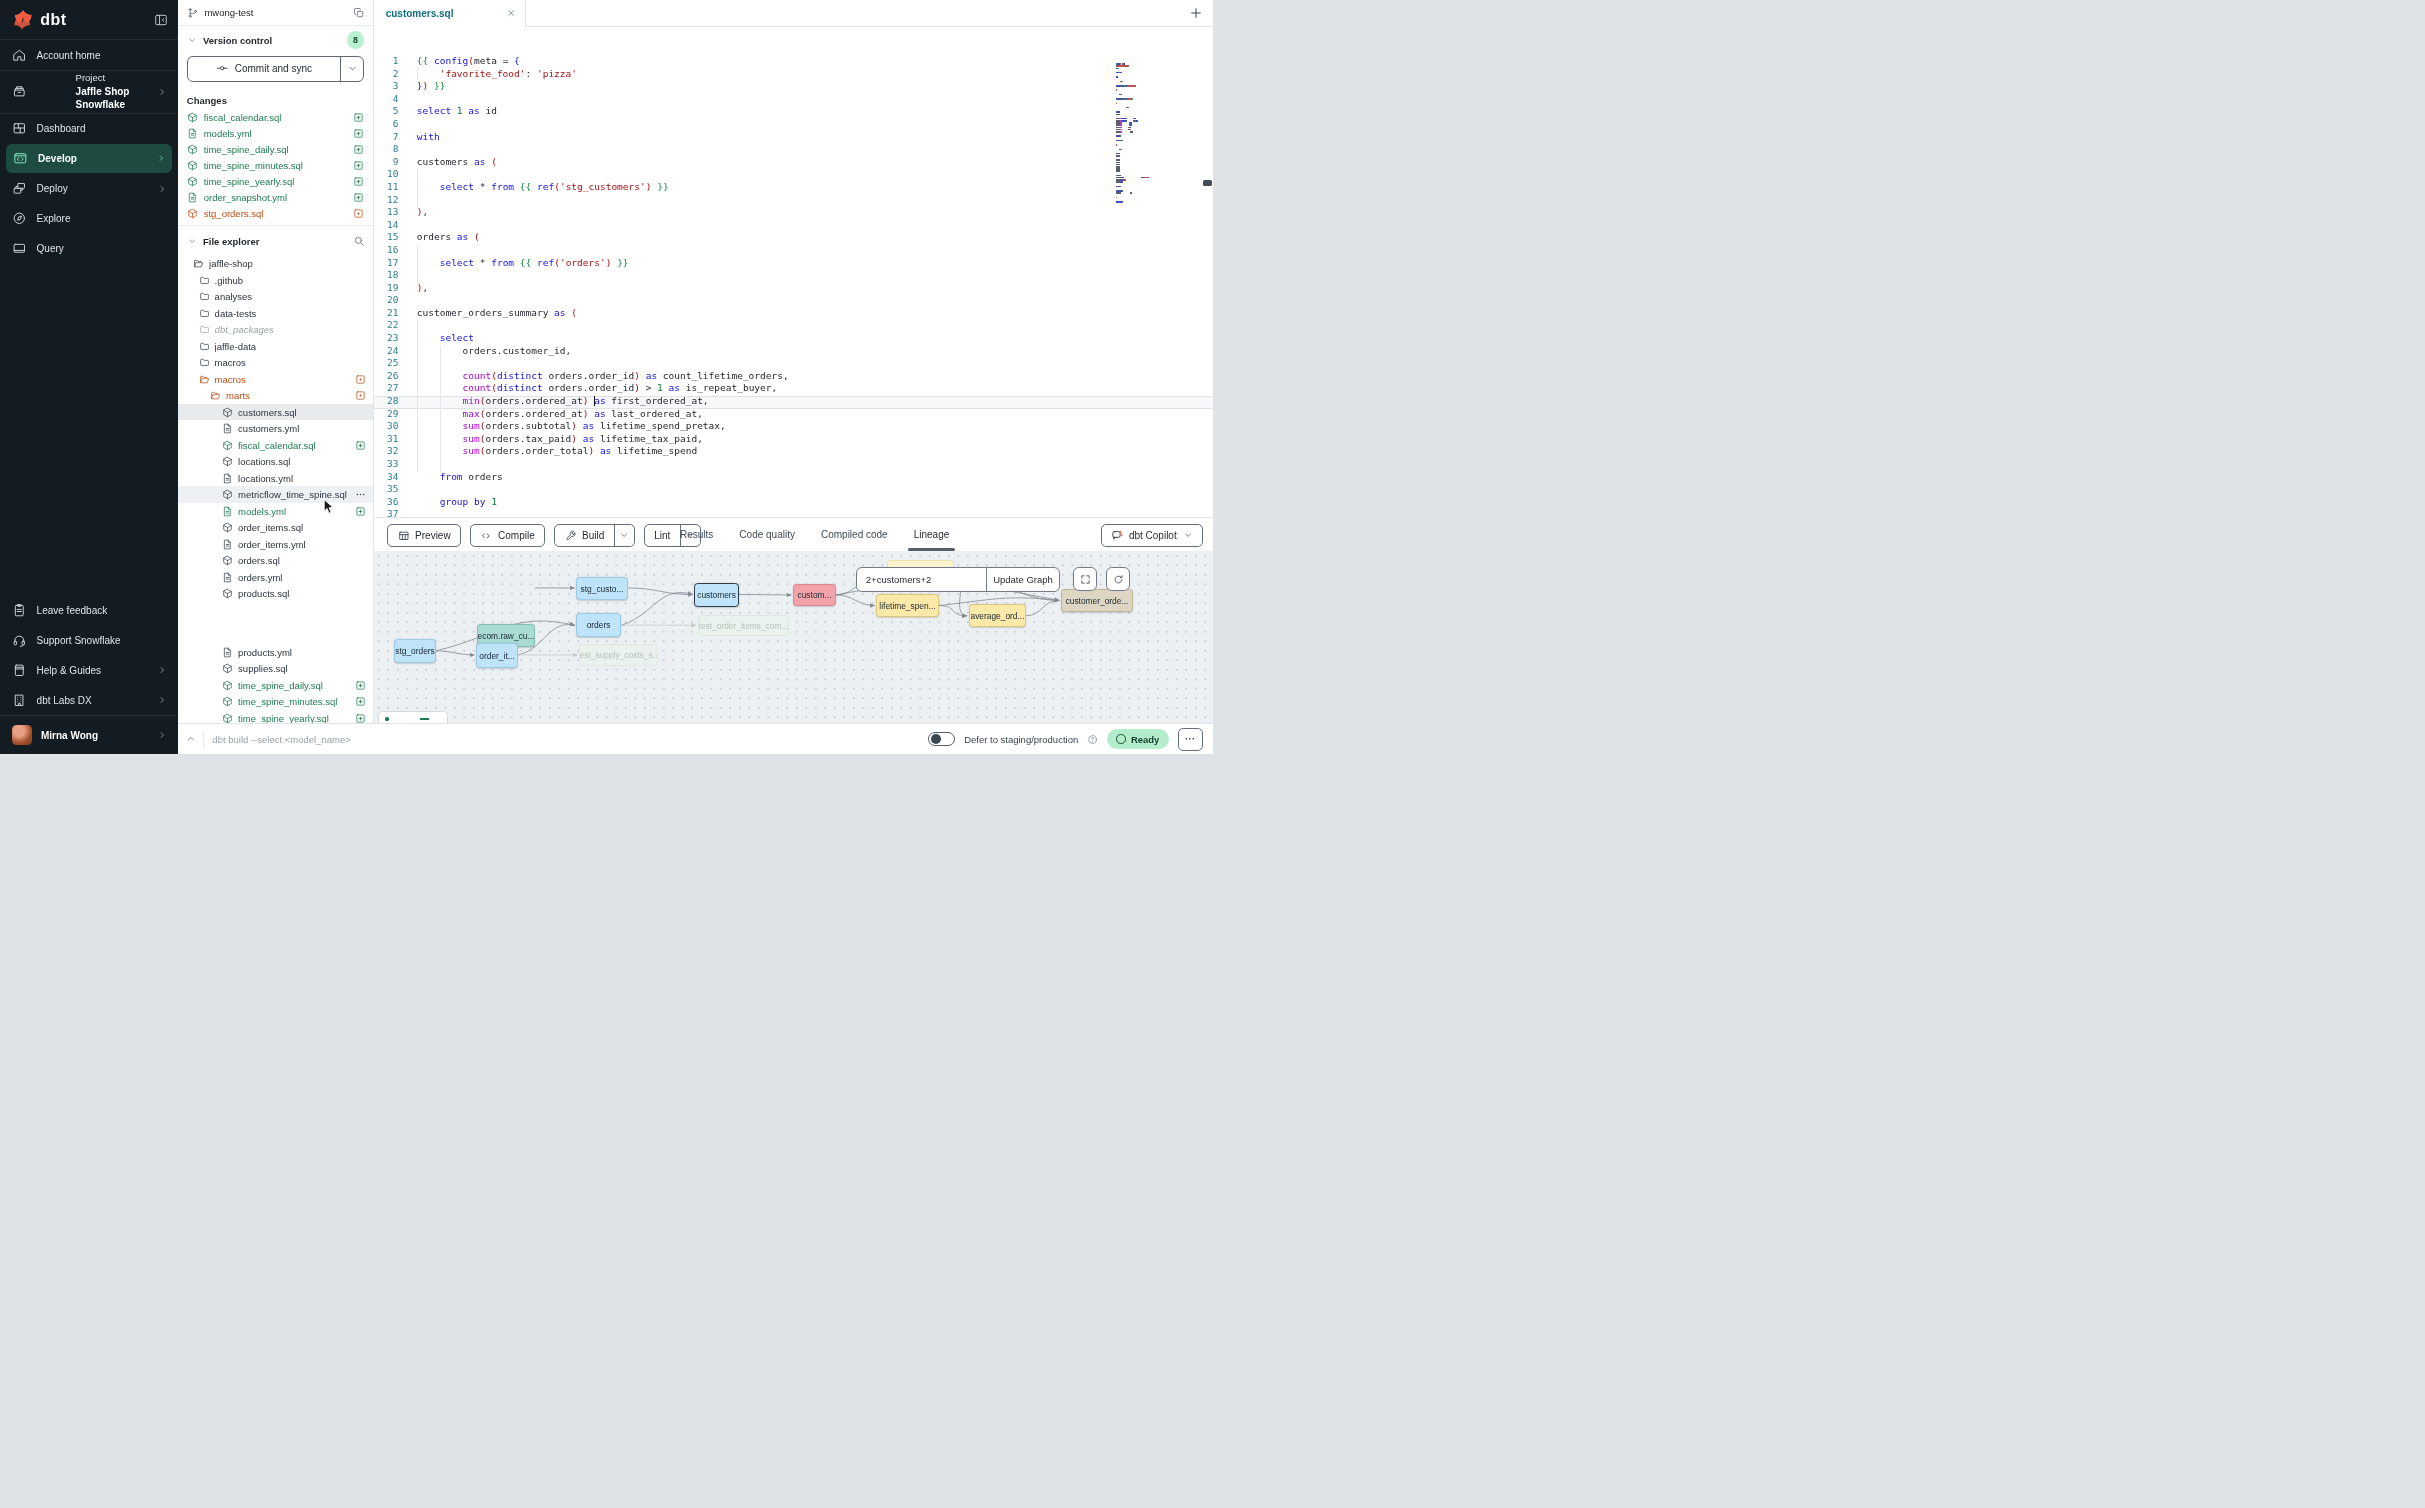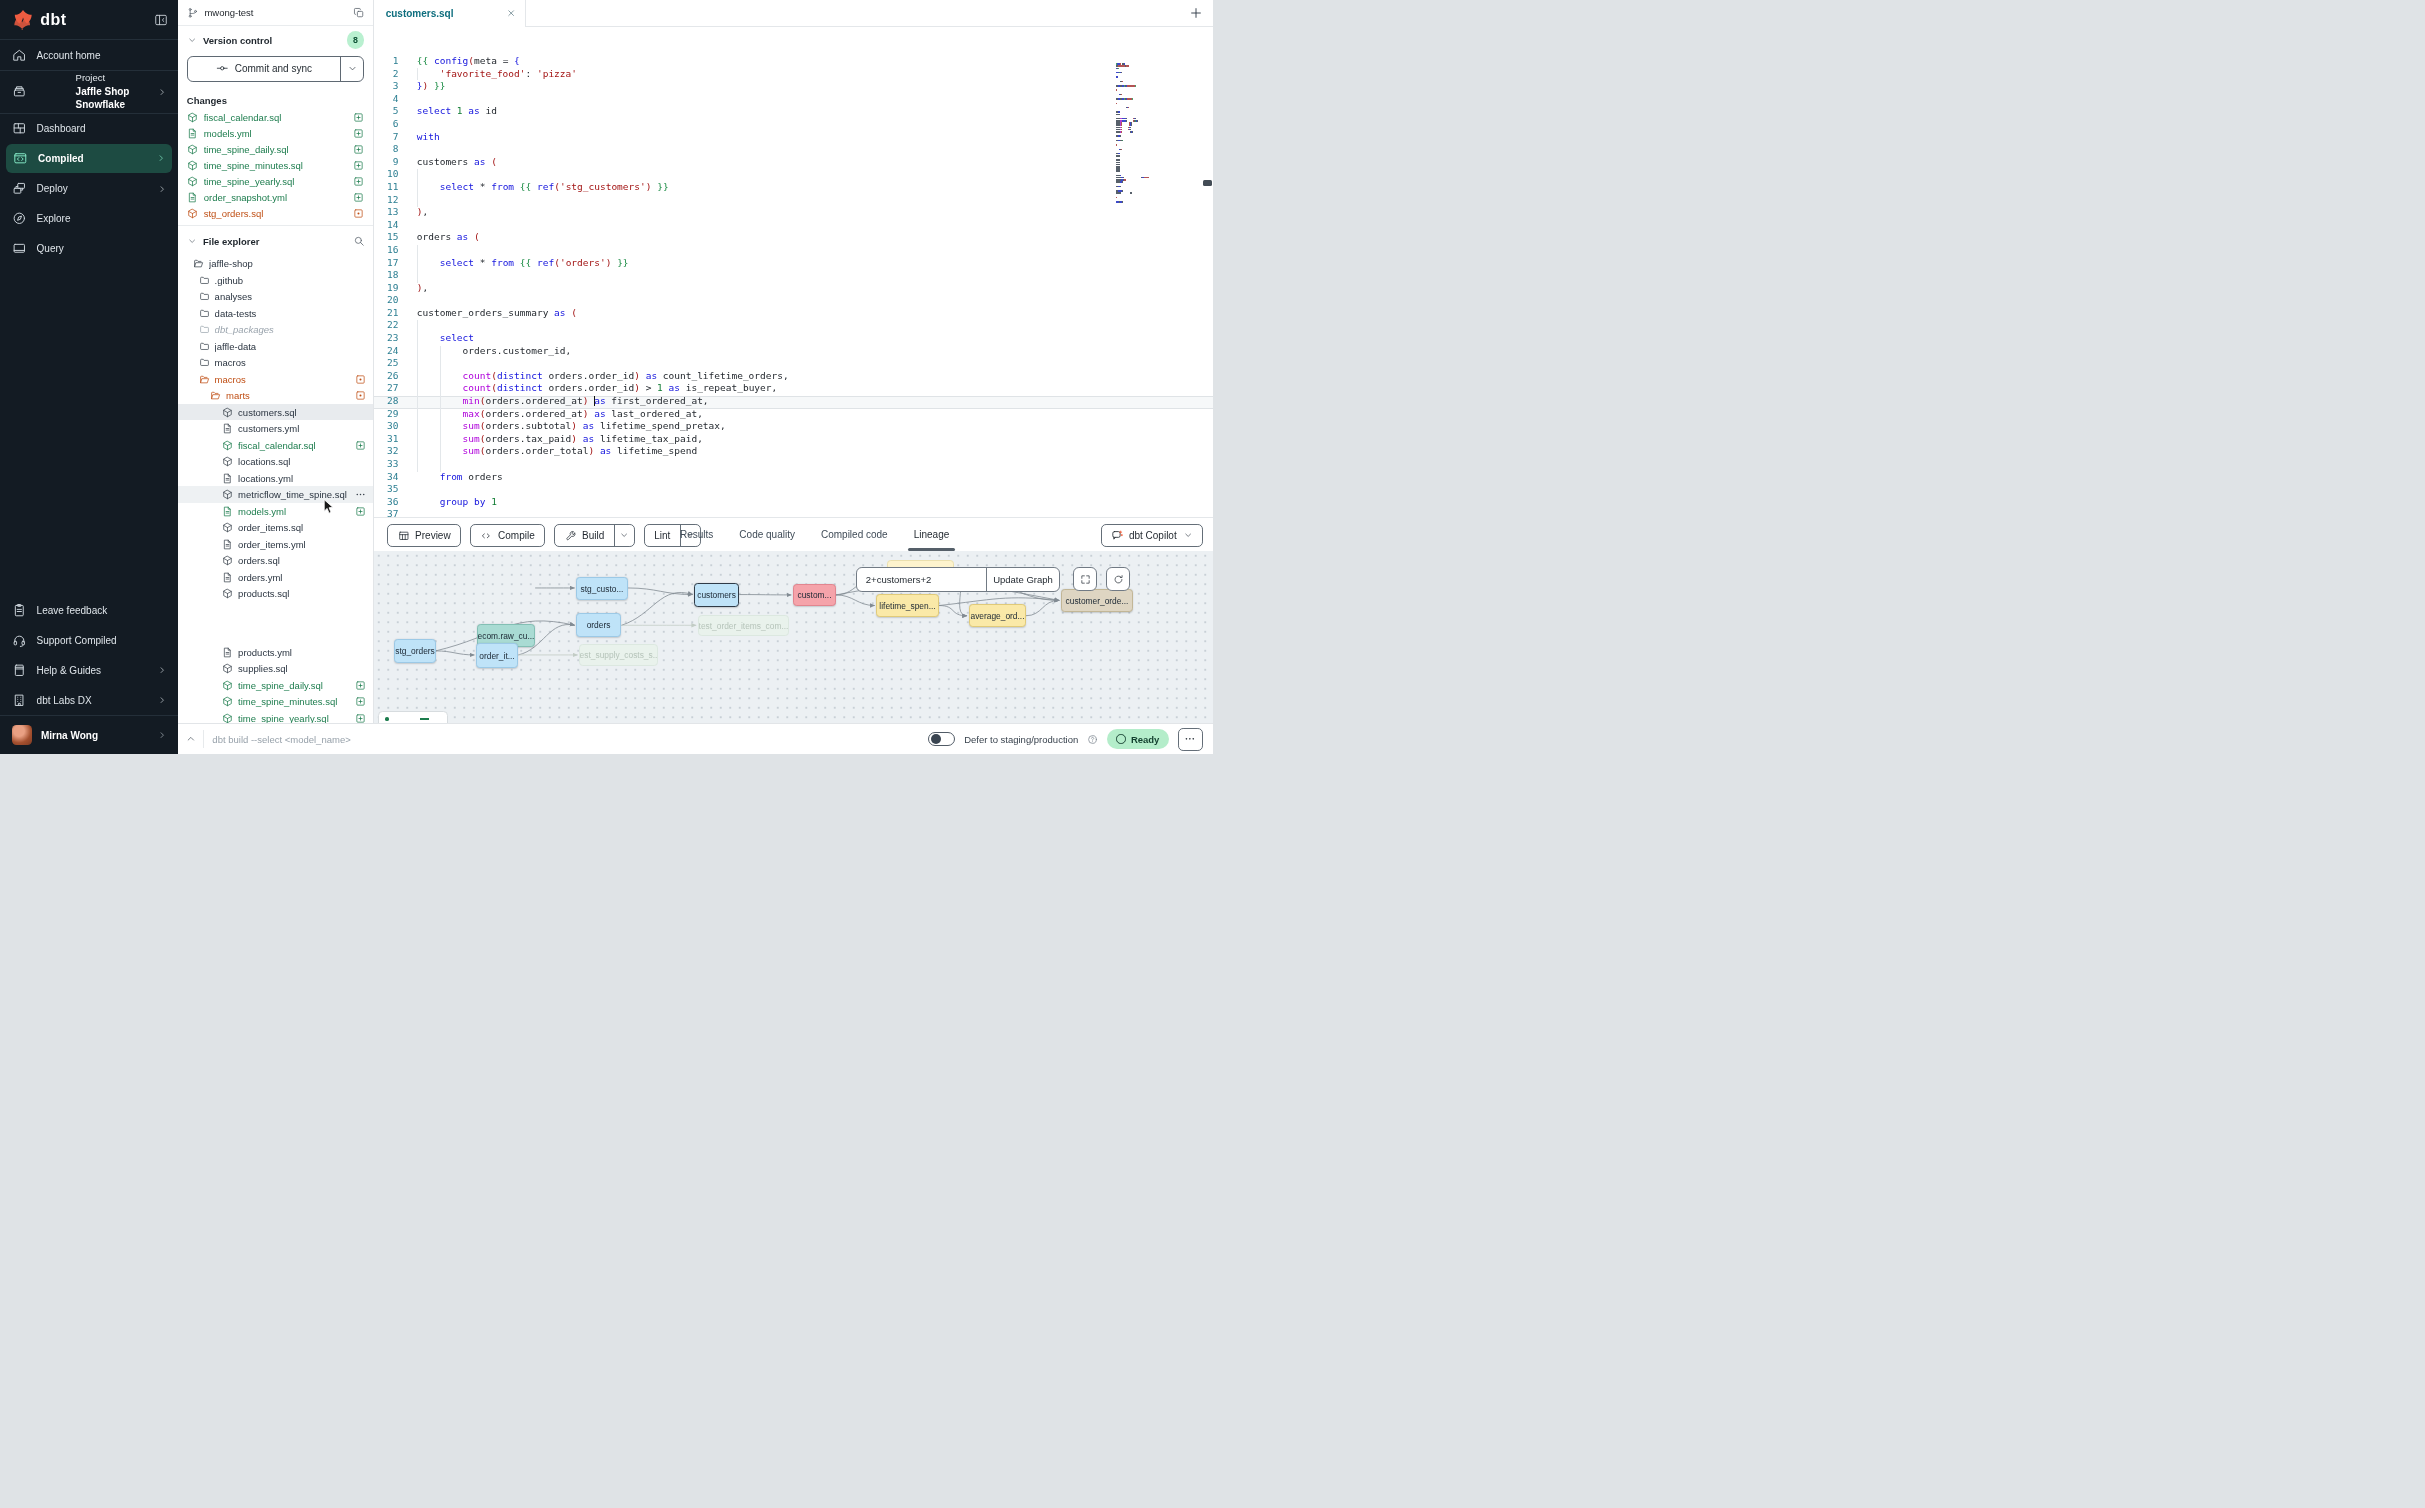--- a/index.html
+++ b/index.html
@@ -230,21 +230,21 @@
           </span>
           <span class="nav-label">Dashboard</span>
         </div>
         <div class="nav-item active">
           <span class="ic">
             <svg width="14.6" height="14.6" viewBox="0 0 24 24" fill="none" stroke="currentColor" stroke-width="1.6" stroke-linecap="round" stroke-linejoin="round">
               <rect x="3" y="4.5" width="18" height="15" rx="2"></rect>
               <path d="M3 8h18 M9.6 10.8l-2.4 2.4 2.4 2.4 M14.4 10.8l2.4 2.4-2.4 2.4"></path>
             </svg>
           </span>
-          <span class="nav-label">Compiled</span>
+          <span class="nav-label">Develop</span>
           <span class="ic nav-chev">
             <svg width="10.3" height="10.3" viewBox="0 0 24 24" fill="none" stroke="currentColor" stroke-width="1.6" stroke-linecap="round" stroke-linejoin="round">
               <path d="M9.5 6.5l5.5 5.5-5.5 5.5"></path>
             </svg>
           </span>
         </div>
         <div class="nav-item">
           <span class="ic">
             <svg width="14.6" height="14.6" viewBox="0 0 24 24" fill="none" stroke="currentColor" stroke-width="1.6" stroke-linecap="round" stroke-linejoin="round">
               <rect x="9.5" y="4" width="11" height="8" rx="1"></rect>
@@ -292,21 +292,21 @@
         </div>
         <div class="nav-item">
           <span class="ic">
             <svg width="14.6" height="14.6" viewBox="0 0 24 24" fill="none" stroke="currentColor" stroke-width="1.6" stroke-linecap="round" stroke-linejoin="round">
               <path d="M4.5 15v-2.3a7.5 7.5 0 0 1 15 0V15"></path>
               <rect x="3.5" y="13.5" width="4" height="6" rx="1.5"></rect>
               <rect x="16.5" y="13.5" width="4" height="6" rx="1.5"></rect>
               <path d="M18.5 19.5c0 1.6-2.2 2.6-4.8 2.6"></path>
             </svg>
           </span>
-          <span class="nav-label">Support Compiled</span>
+          <span class="nav-label">Support Snowflake</span>
         </div>
         <div class="nav-item">
           <span class="ic">
             <svg width="14.6" height="14.6" viewBox="0 0 24 24" fill="none" stroke="currentColor" stroke-width="1.6" stroke-linecap="round" stroke-linejoin="round">
               <rect x="5.5" y="3.5" width="13" height="17" rx="1.5"></rect>
               <path d="M5.5 7h13 M5.5 9.8h13"></path>
             </svg>
           </span>
           <span class="nav-label">Help &amp; Guides</span>
           <span class="ic nav-chev">

